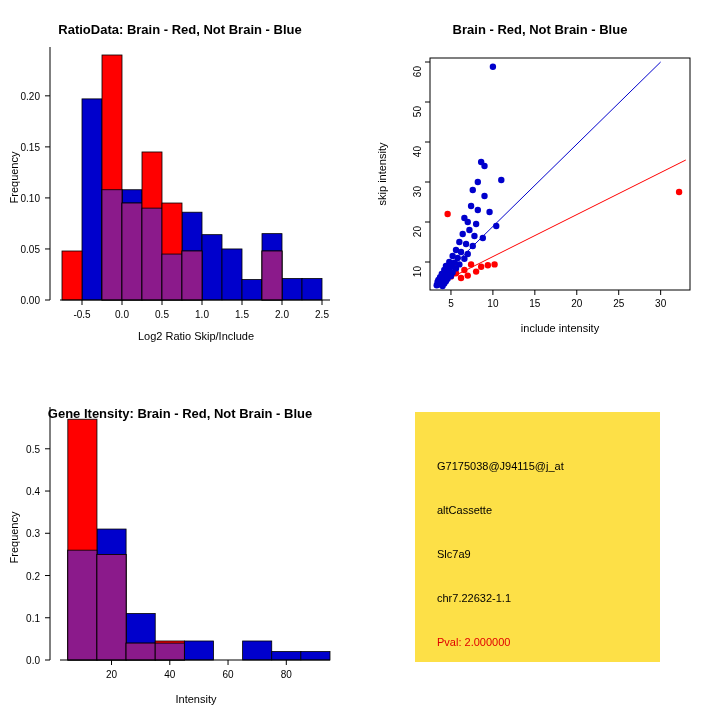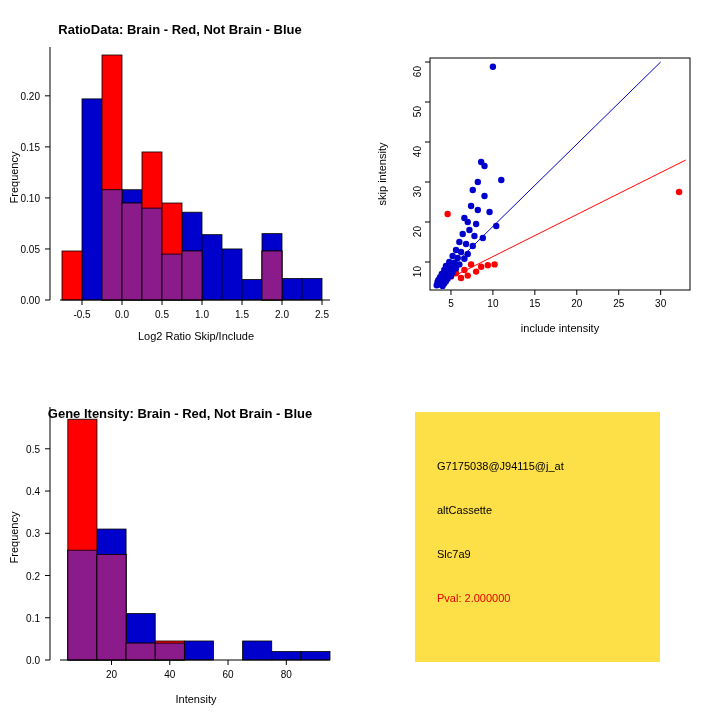--- a/index.html
+++ b/index.html
@@ -70,20 +70,21 @@
         <line x1="50" y1="146.875" x2="45" y2="146.875" stroke="#000"></line>
         <text x="40" y="150.875" font-size="10" font-family="&quot;Liberation Sans&quot;, sans-serif" text-anchor="end" fill="#000">0.15</text>
         <line x1="50" y1="95.83333333333331" x2="45" y2="95.83333333333331" stroke="#000"></line>
         <text x="40" y="99.83333333333331" font-size="10" font-family="&quot;Liberation Sans&quot;, sans-serif" text-anchor="end" fill="#000">0.20</text>
         <text x="196" y="340" font-size="11" font-family="&quot;Liberation Sans&quot;, sans-serif" text-anchor="middle" fill="#000">Log2 Ratio Skip/Include</text>
         <text x="18" y="177.5" font-size="11" font-family="&quot;Liberation Sans&quot;, sans-serif" text-anchor="middle" fill="#000" transform="rotate(-90 18 177.5)">Frequency</text>
       </svg>
   </div>
 
   <div class="panel" style="left:360px;top:0px;width:360px;height:360px;">
+    <div class="title" style="position:absolute;left:0;top:22px;width:360px;">Brain - Red, Not Brain - Blue</div>
     <svg id="svg-scatter" width="360" height="360">
         <rect x="70" y="58" width="260" height="232" fill="none" stroke="#000" stroke-width="1"></rect>
         <line x1="74.19354838709677" y1="284" x2="300.64516129032256" y2="62" stroke="#0000cc" stroke-width="1"></line>
         <line x1="74.19354838709677" y1="286" x2="325.80645161290323" y2="160" stroke="#ff0000" stroke-width="1"></line>
         <circle cx="87.61290322580645" cy="214" r="3.2" fill="#ff0000"></circle>
         <circle cx="84.25806451612904" cy="274" r="3.2" fill="#ff0000"></circle>
         <circle cx="89.29032258064515" cy="268" r="3.2" fill="#ff0000"></circle>
         <circle cx="90.96774193548387" cy="276.4" r="3.2" fill="#ff0000"></circle>
         <circle cx="94.3225806451613" cy="266" r="3.2" fill="#ff0000"></circle>
         <circle cx="96" cy="273.2" r="3.2" fill="#ff0000"></circle>
@@ -220,17 +221,18 @@
         <text x="196" y="343" font-size="11" font-family="&quot;Liberation Sans&quot;, sans-serif" text-anchor="middle" fill="#000">Intensity</text>
         <text x="18" y="177.5" font-size="11" font-family="&quot;Liberation Sans&quot;, sans-serif" text-anchor="middle" fill="#000" transform="rotate(-90 18 177.5)">Frequency</text>
       </svg>
   </div>
 
   <div class="panel infobox" style="left:415px;top:412px;width:245px;height:250px;">
     <div style="padding:48px 0 0 22px;">
       <div class="infoline" style="margin-bottom:32px;">G7175038@J94115@j_at</div>
       <div class="infoline" style="margin-bottom:32px;">altCassette</div>
       <div class="infoline" style="margin-bottom:32px;">Slc7a9</div>
+      <div class="infoline" style="margin-bottom:32px;">chr7.22632-1.1</div>
       <div class="infoline pval">Pval: 2.000000</div>
     </div>
   </div>
 
 </div>
 
 </body></html>

